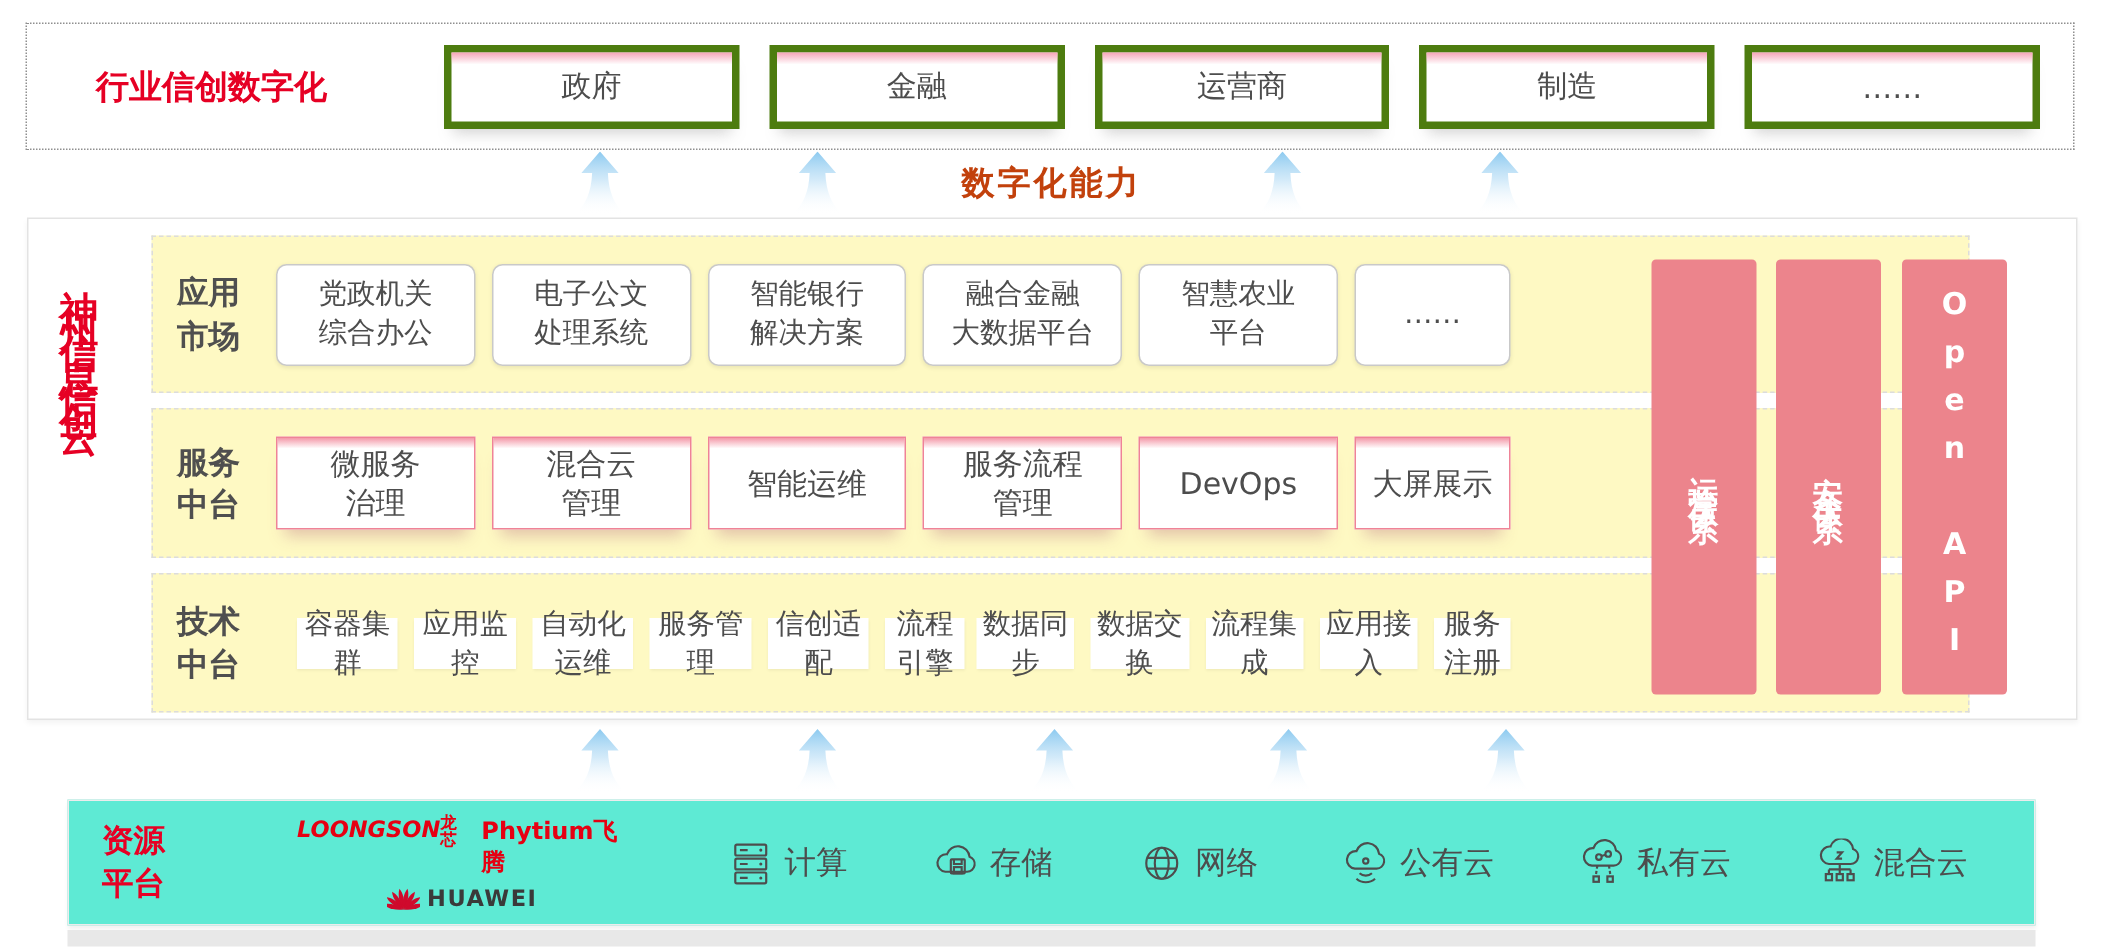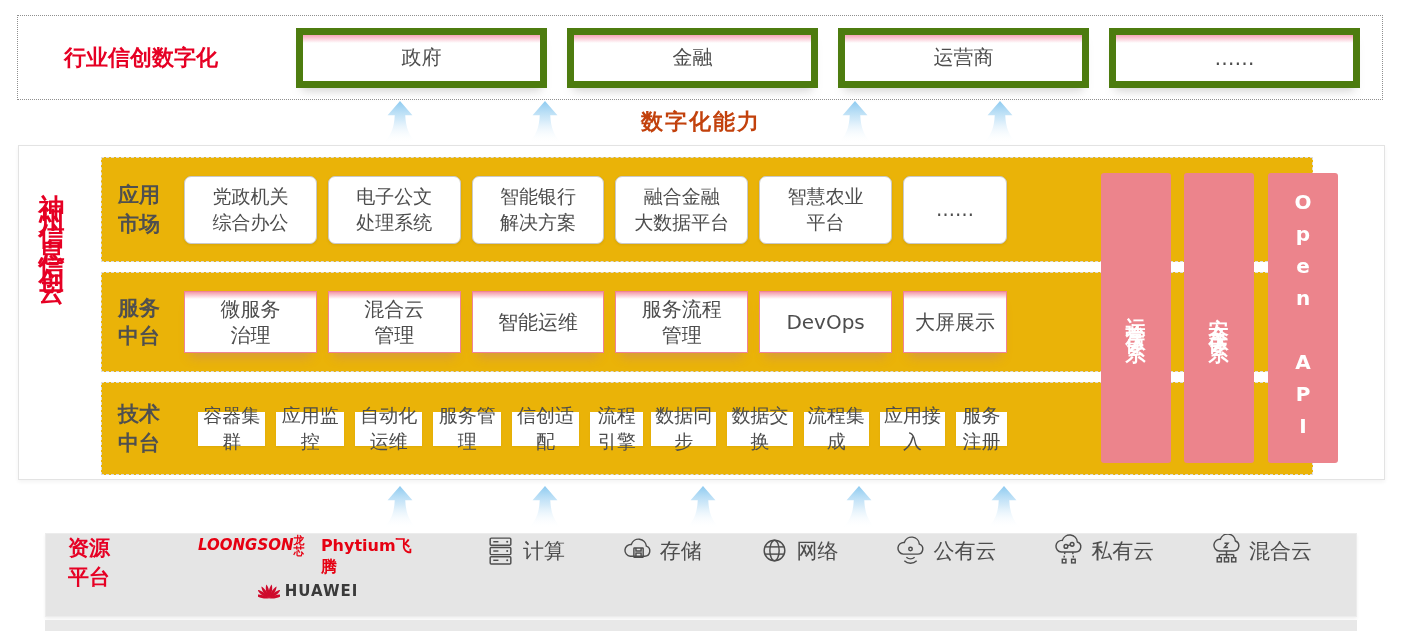--- a/index.html
+++ b/index.html
@@ -8,21 +8,21 @@
     font-family:"DejaVu Sans","Liberation Sans",sans-serif;color:#4d4d4d;
   }
   
   .industry-band{
     position:absolute;left:17px;top:15px;width:1366px;height:85px;
     border:1px dotted #8f8f8f;display:flex;align-items:center;box-sizing:border-box;
   }
   .industry-title{color:#e60024;font-size:22px;font-weight:bold;margin-left:46px;width:182px;flex:none;}
   .industry-boxes{flex:1;display:flex;gap:20px;margin:0 22px 0 50px;}
   .industry-box{
-    flex:1;height:46px;background:#fff;border:7px solid #4d7c0f;position:relative;
+    flex:1;height:46px;background:#fff;border:5px solid #4d7c0f;position:relative;
     display:flex;align-items:center;justify-content:center;font-size:20px;color:#4d4d4d;
     box-shadow:0 9px 9px -6px rgba(130,130,130,.35);
   }
   .industry-box::before{
     content:"";position:absolute;top:0;left:0;right:0;height:8px;
     background:linear-gradient(to bottom,rgba(246,160,180,.95),rgba(255,255,255,0));
   }
   
   .cap-label{
     position:absolute;top:107px;left:0;width:100%;text-align:center;
@@ -35,21 +35,21 @@
     position:absolute;left:18px;top:145px;width:1367px;height:335px;
     background:#fff;border:1px solid #e3e3e3;box-sizing:border-box;
     box-shadow:0 2px 4px rgba(0,0,0,.05);
   }
   .left-title{
     position:absolute;left:20px;top:26px;
     writing-mode:vertical-lr;text-orientation:upright;
     color:#e60024;font-size:26px;font-weight:bold;letter-spacing:15px;line-height:1;
   }
   .band{
-    position:absolute;left:82px;width:1212px;background:#eab308;border:1px dashed #dcdcdc;
+    position:absolute;left:82px;width:1212px;background:#fef9c3;border:1px dashed #dcdcdc;
     box-sizing:border-box;display:flex;align-items:center;
   }
   .band-app{top:11px;height:105px;}
   .band-svc{top:126px;height:100px;}
   .band-tech{top:236px;height:93px;}
   .band-label{
     width:66px;margin-left:16px;flex:none;font-size:21px;font-weight:bold;color:#4f4f4f;
     white-space:pre-line;line-height:1.35;
   }
   .box-row{flex:1;display:flex;gap:11px;margin-left:0;margin-right:305px;}
@@ -73,23 +73,23 @@
   .tech-box{flex:1;height:34px;font-size:19px;box-shadow:0 1px 2px rgba(0,0,0,.06);}
   .pillar{
     position:absolute;top:27px;width:70px;height:290px;background:#ec848c;border-radius:3px;
     display:flex;align-items:center;justify-content:center;
     writing-mode:vertical-lr;text-orientation:upright;
     color:#fff;font-size:20px;font-weight:bold;letter-spacing:8px;line-height:1;
   }
   .pillar-1{left:1082px;} .pillar-2{left:1165px;} .pillar-3{left:1249px;}
   
   .res-band{
-    position:absolute;left:45px;top:533px;width:1312px;height:84px;background:#e5e5e5;
+    position:absolute;left:45px;top:533px;width:1312px;height:84px;background:#5eead4;
     border:1px solid #ececec;box-sizing:border-box;box-shadow:0 2px 3px rgba(0,0,0,.06);
-    display:flex;align-items:flex-start;
+    display:flex;align-items:center;
   }
   .res-title{color:#e60024;font-size:21px;font-weight:bold;margin-left:22px;white-space:pre-line;line-height:1.4;flex:none;}
   .vendors{margin-left:88px;width:220px;flex:none;display:flex;flex-direction:column;align-items:center;gap:3px;}
   .vendor-row{display:flex;align-items:flex-start;gap:16px;}
   .loongson{display:flex;flex-direction:row;align-items:center;line-height:1;}
   .loongson-word{font-style:italic;font-weight:bold;color:#e60012;font-size:15px;}
   .loongson-cn{font-size:11px;color:#e60012;font-weight:bold;margin-top:1px;}
   .phytium{font-size:16px;font-weight:bold;color:#e60012;margin-top:2px;}
   .huawei-row{display:flex;align-items:center;gap:5px;}
   .huawei-text{font-weight:bold;color:#3a3a3a;font-size:15px;letter-spacing:1px;}
@@ -111,20 +111,21 @@
     </linearGradient>
   </defs>
 </svg>
 
 <div class="industry-band">
   <div class="industry-title">行业信创数字化</div>
   <div class="industry-boxes">
     <div class="industry-box">政府</div>
     <div class="industry-box">金融</div>
     <div class="industry-box">运营商</div>
+    <div class="industry-box">制造</div>
     <div class="industry-box">……</div>
   </div>
 </div>
 
 <div class="cap-label">数字化能力</div>
 <div class="arrow" style="left:380px;top:101px;">
     <svg viewBox="0 0 40 44">
       <path fill="url(#arrowGrad)" d="M20 0 L33 15 L25.5 15 C26 28 30 38 38 44 L2 44 C10 38 14 28 14.5 15 L7 15 Z"></path>
     </svg>
   </div>

